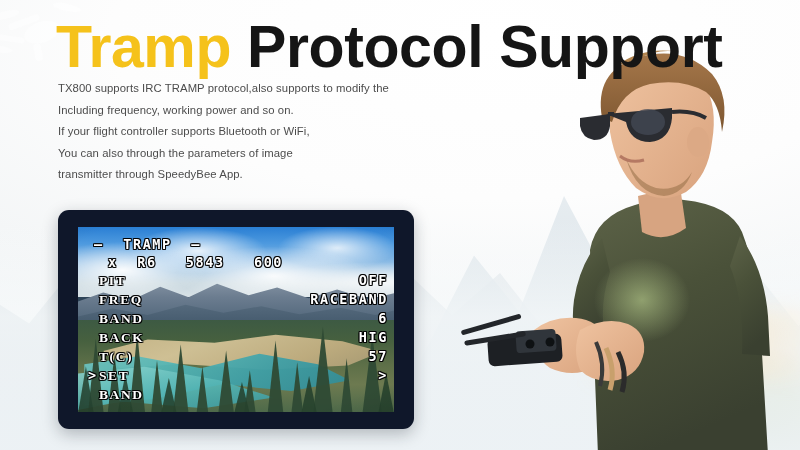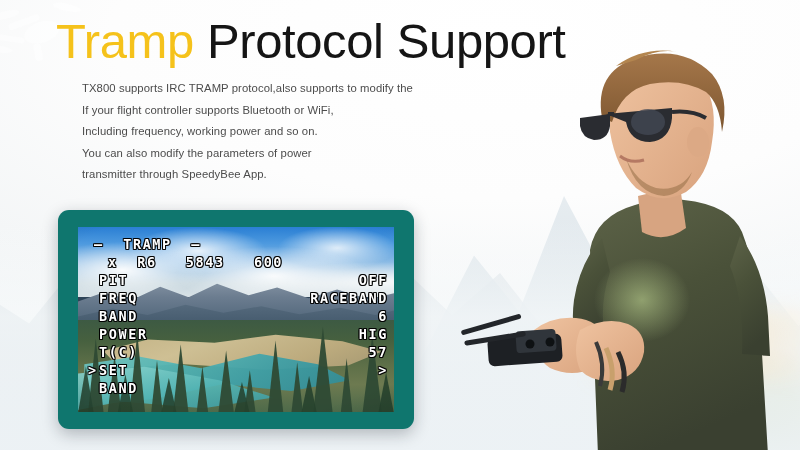--- a/index.html
+++ b/index.html
@@ -66,43 +66,43 @@
 
   
   .drone-ghost {
     position:absolute; left:-8px; top:-6px; width:96px; height:86px;
     opacity:.55;
   }
 
   
   #headline {
     position:absolute; left:56px; top:16px;
-    font-size:49px; line-height:1.06;
-    font-weight:400; letter-spacing:-.4px;
+    font-size:59px; line-height:1.06;
+    font-weight:700; letter-spacing:-.4px;
     white-space:nowrap;
   }
   #headline .hl-accent { color:#F5C21B; }
   #headline .hl-rest   { color:#151515; }
 
   
   #paragraph {
     position:absolute; left:58px; top:78px;
     width:380px;
     font-size:11.3px;
     color:#4c4c4c;
     line-height:21.5px;
     letter-spacing:.08px;
   }
-  #paragraph .pline { white-space:nowrap;margin-left:24px; }
+  #paragraph .pline { white-space:nowrap; }
 
   
   #monitor {
     position:absolute; left:58px; top:210px;
     width:356px; height:219px;
-    background:#0f766e;
+    background:#0f172a;
     border-radius:11px;
     box-shadow:0 5px 16px rgba(20,30,40,.28);
     padding:17px 20px;
   }
   #screen {
     position:relative;
     width:100%; height:100%;
     overflow:hidden;
     background:#2e4458;
   }
@@ -193,21 +193,21 @@
     align-items:baseline;
     padding-left:2px;
     padding-right:2px;
     white-space:pre;
   }
   .osd-cursor {
     display:inline-block;
     width:11px;
     text-align:left;
   }
-  .osd-label { text-align:left; }
+  .osd-label { text-align:left;font-family:Liberation Serif, serif; }
   .osd-value { text-align:center; }
 </style>
 </head>
 <body>
 
 <div id="scene">
   <div class="sky"></div>
   <div class="ridge ridge-a"></div>
   <div class="ridge ridge-b"></div>
   <div class="ridge ridge-c"></div>
@@ -300,23 +300,23 @@
       <path d="M176 348 Q186 370 180 390" stroke="#c8a06c" stroke-width="5" fill="none"></path>
       <path d="M166 342 Q176 364 170 386" stroke="#3a3a3a" stroke-width="4" fill="none"></path>
     </g>
   </svg>
 </div>
 
 <h1 id="headline"><span class="hl-accent">Tramp</span><span class="hl-rest"> Protocol Support</span></h1>
 
 <div id="paragraph">
   <div class="pline">TX800 supports IRC TRAMP protocol,also supports to modify the</div>
+  <div class="pline">Including frequency, working power and so on.</div>
   <div class="pline">If your flight controller supports Bluetooth or WiFi,</div>
-  <div class="pline">Including frequency, working power and so on.</div>
-  <div class="pline">You can also modify the parameters of power</div>
+  <div class="pline">You can also through the parameters of image</div>
   <div class="pline">transmitter through SpeedyBee App.</div>
 </div>
 
 <div id="monitor">
   <div id="screen">
 
     <div>
       <div class="sc-sky"></div>
       <div class="sc-clouds"></div>
       <div class="sc-mtn"></div>
@@ -363,21 +363,21 @@
       </div>
       <div class="osd-row">
         <span><span class="osd-cursor"> </span><span class="osd-label">FREQ</span></span>
         <span class="osd-value">RACEBAND</span>
       </div>
       <div class="osd-row">
         <span><span class="osd-cursor"> </span><span class="osd-label">BAND</span></span>
         <span class="osd-value">6</span>
       </div>
       <div class="osd-row">
-        <span><span class="osd-cursor"> </span><span class="osd-label">POWER</span></span>
+        <span><span class="osd-cursor"> </span><span class="osd-label">BACK</span></span>
         <span class="osd-value">HIG</span>
       </div>
       <div class="osd-row">
         <span><span class="osd-cursor"> </span><span class="osd-label">T(C)</span></span>
         <span class="osd-value">57</span>
       </div>
       <div class="osd-row">
         <span><span class="osd-cursor">&gt;</span><span class="osd-label">SET</span></span>
         <span class="osd-value">&gt;</span>
       </div>

